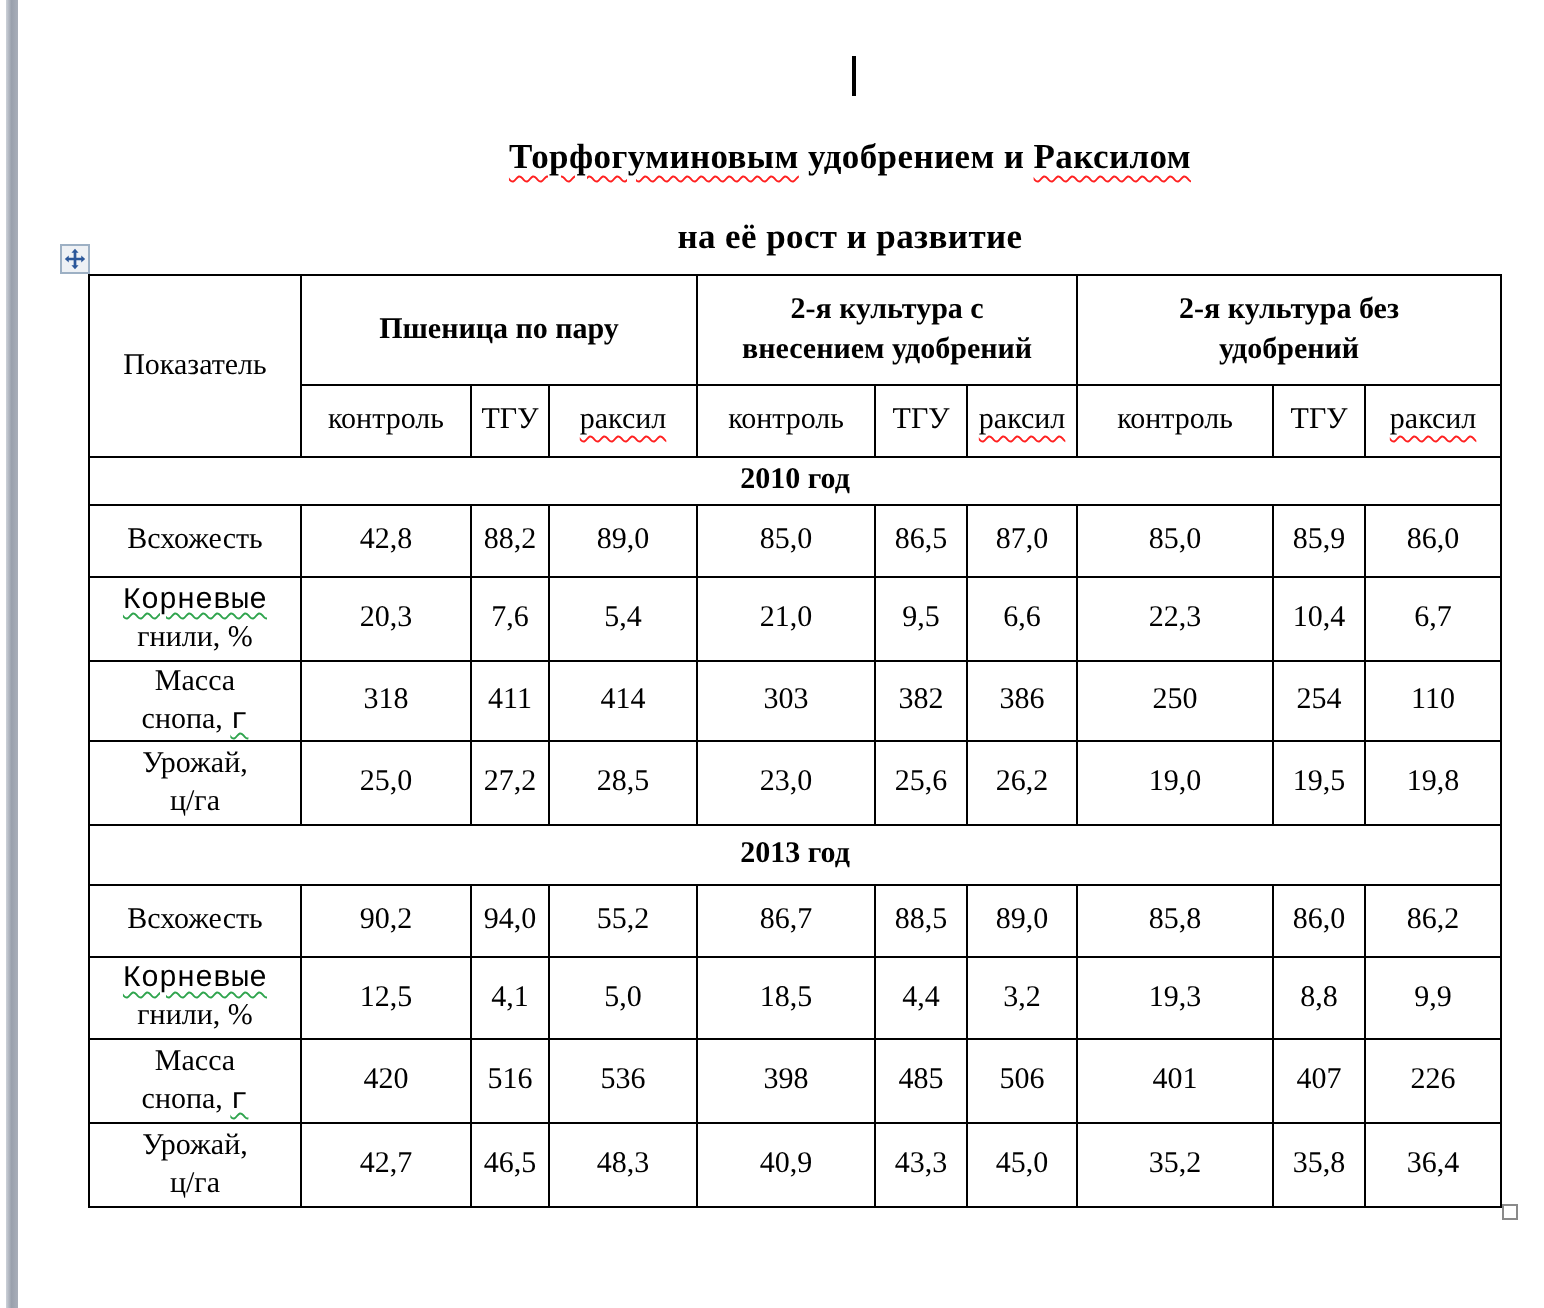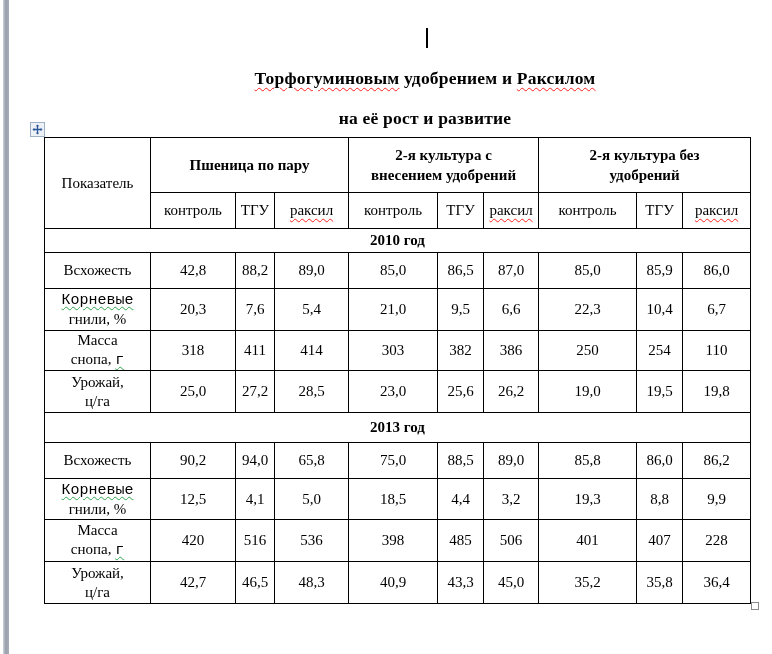--- a/index.html
+++ b/index.html
@@ -153,22 +153,22 @@
       </tr>
       <tr style="height: 30px;">
         <td colspan="10" class="year">2013 год</td>
       </tr>
       <tr style="height: 36px;">
         <td>
           <div><span>Всхожесть</span></div>
         </td>
         <td>90,2</td>
         <td>94,0</td>
-        <td>65,8</td>
-        <td>75,0</td>
+        <td>55,2</td>
+        <td>86,7</td>
         <td>88,5</td>
         <td>89,0</td>
         <td>85,8</td>
         <td>86,0</td>
         <td>86,2</td>
       </tr>
       <tr style="height: 41px;">
         <td>
           <div><span class="sp-green">Корневые</span></div>
           <div><span>гнили, %</span></div>
@@ -189,21 +189,21 @@
           <div><span>снопа, </span><span class="sp-green">г</span></div>
         </td>
         <td>420</td>
         <td>516</td>
         <td>536</td>
         <td>398</td>
         <td>485</td>
         <td>506</td>
         <td>401</td>
         <td>407</td>
-        <td>228</td>
+        <td>226</td>
       </tr>
       <tr style="height: 42px;">
         <td>
           <div><span>Урожай,</span></div>
           <div><span>ц/га</span></div>
         </td>
         <td class="bold-val">42,7</td>
         <td class="bold-val">46,5</td>
         <td class="bold-val">48,3</td>
         <td class="bold-val">40,9</td>

